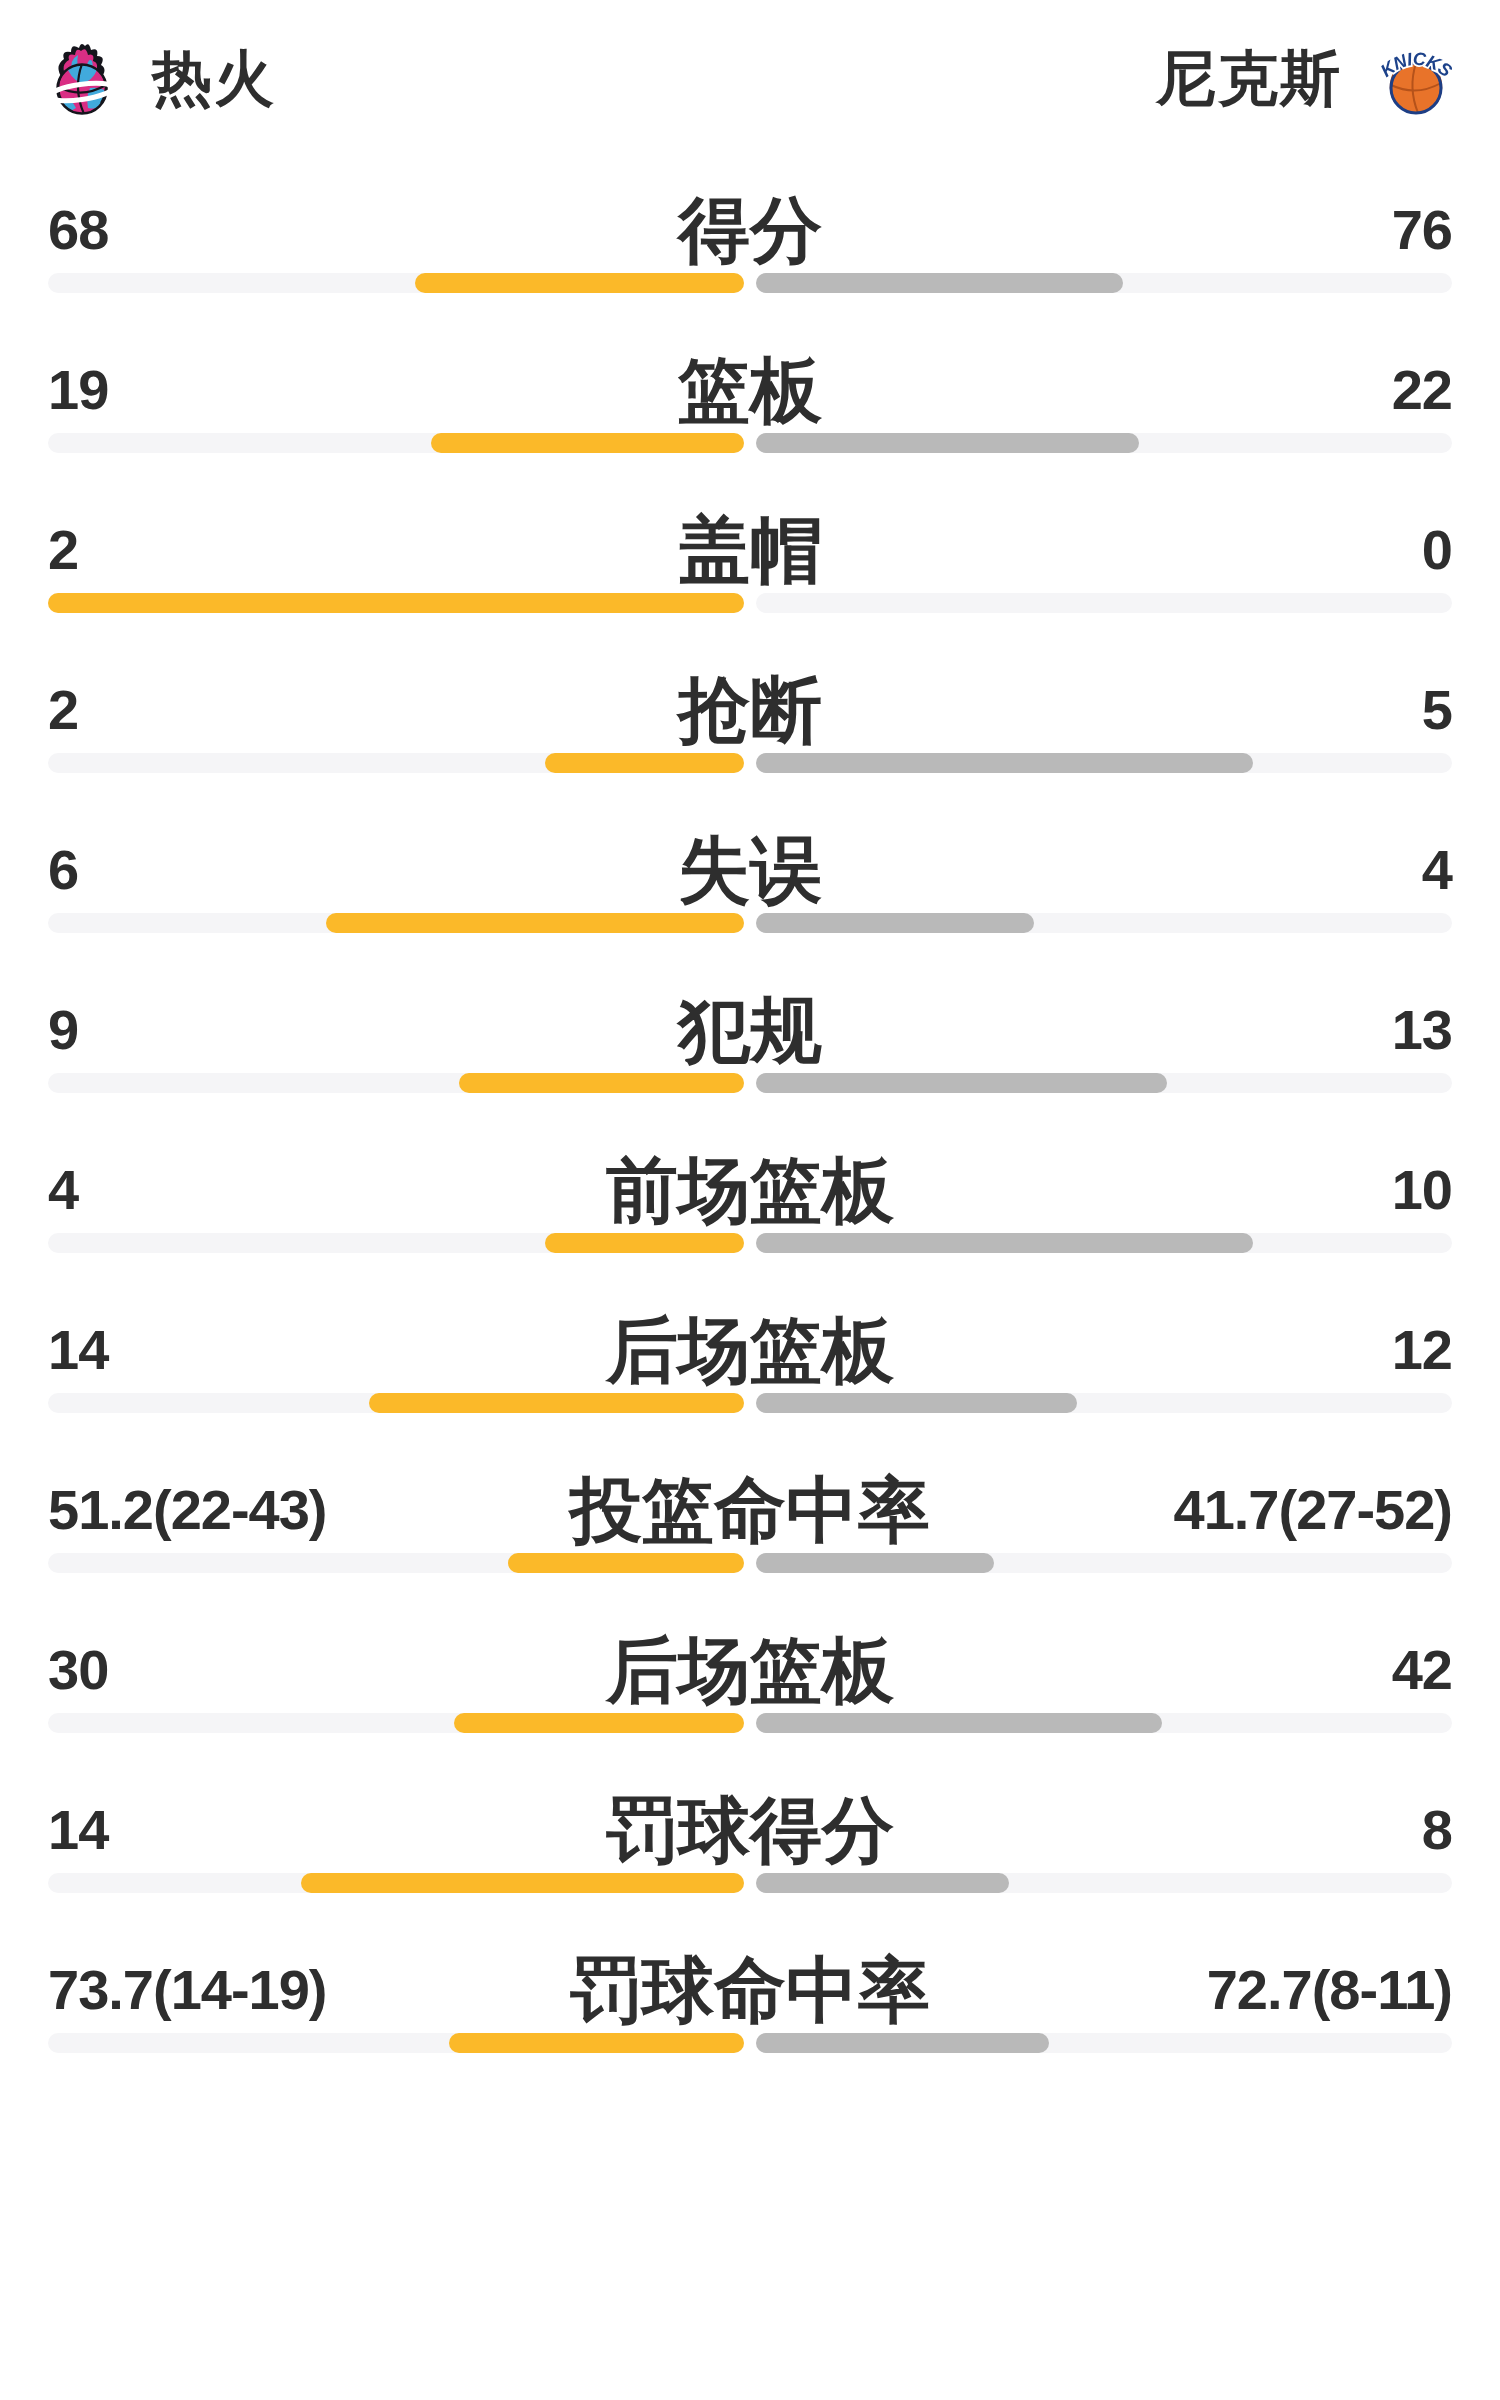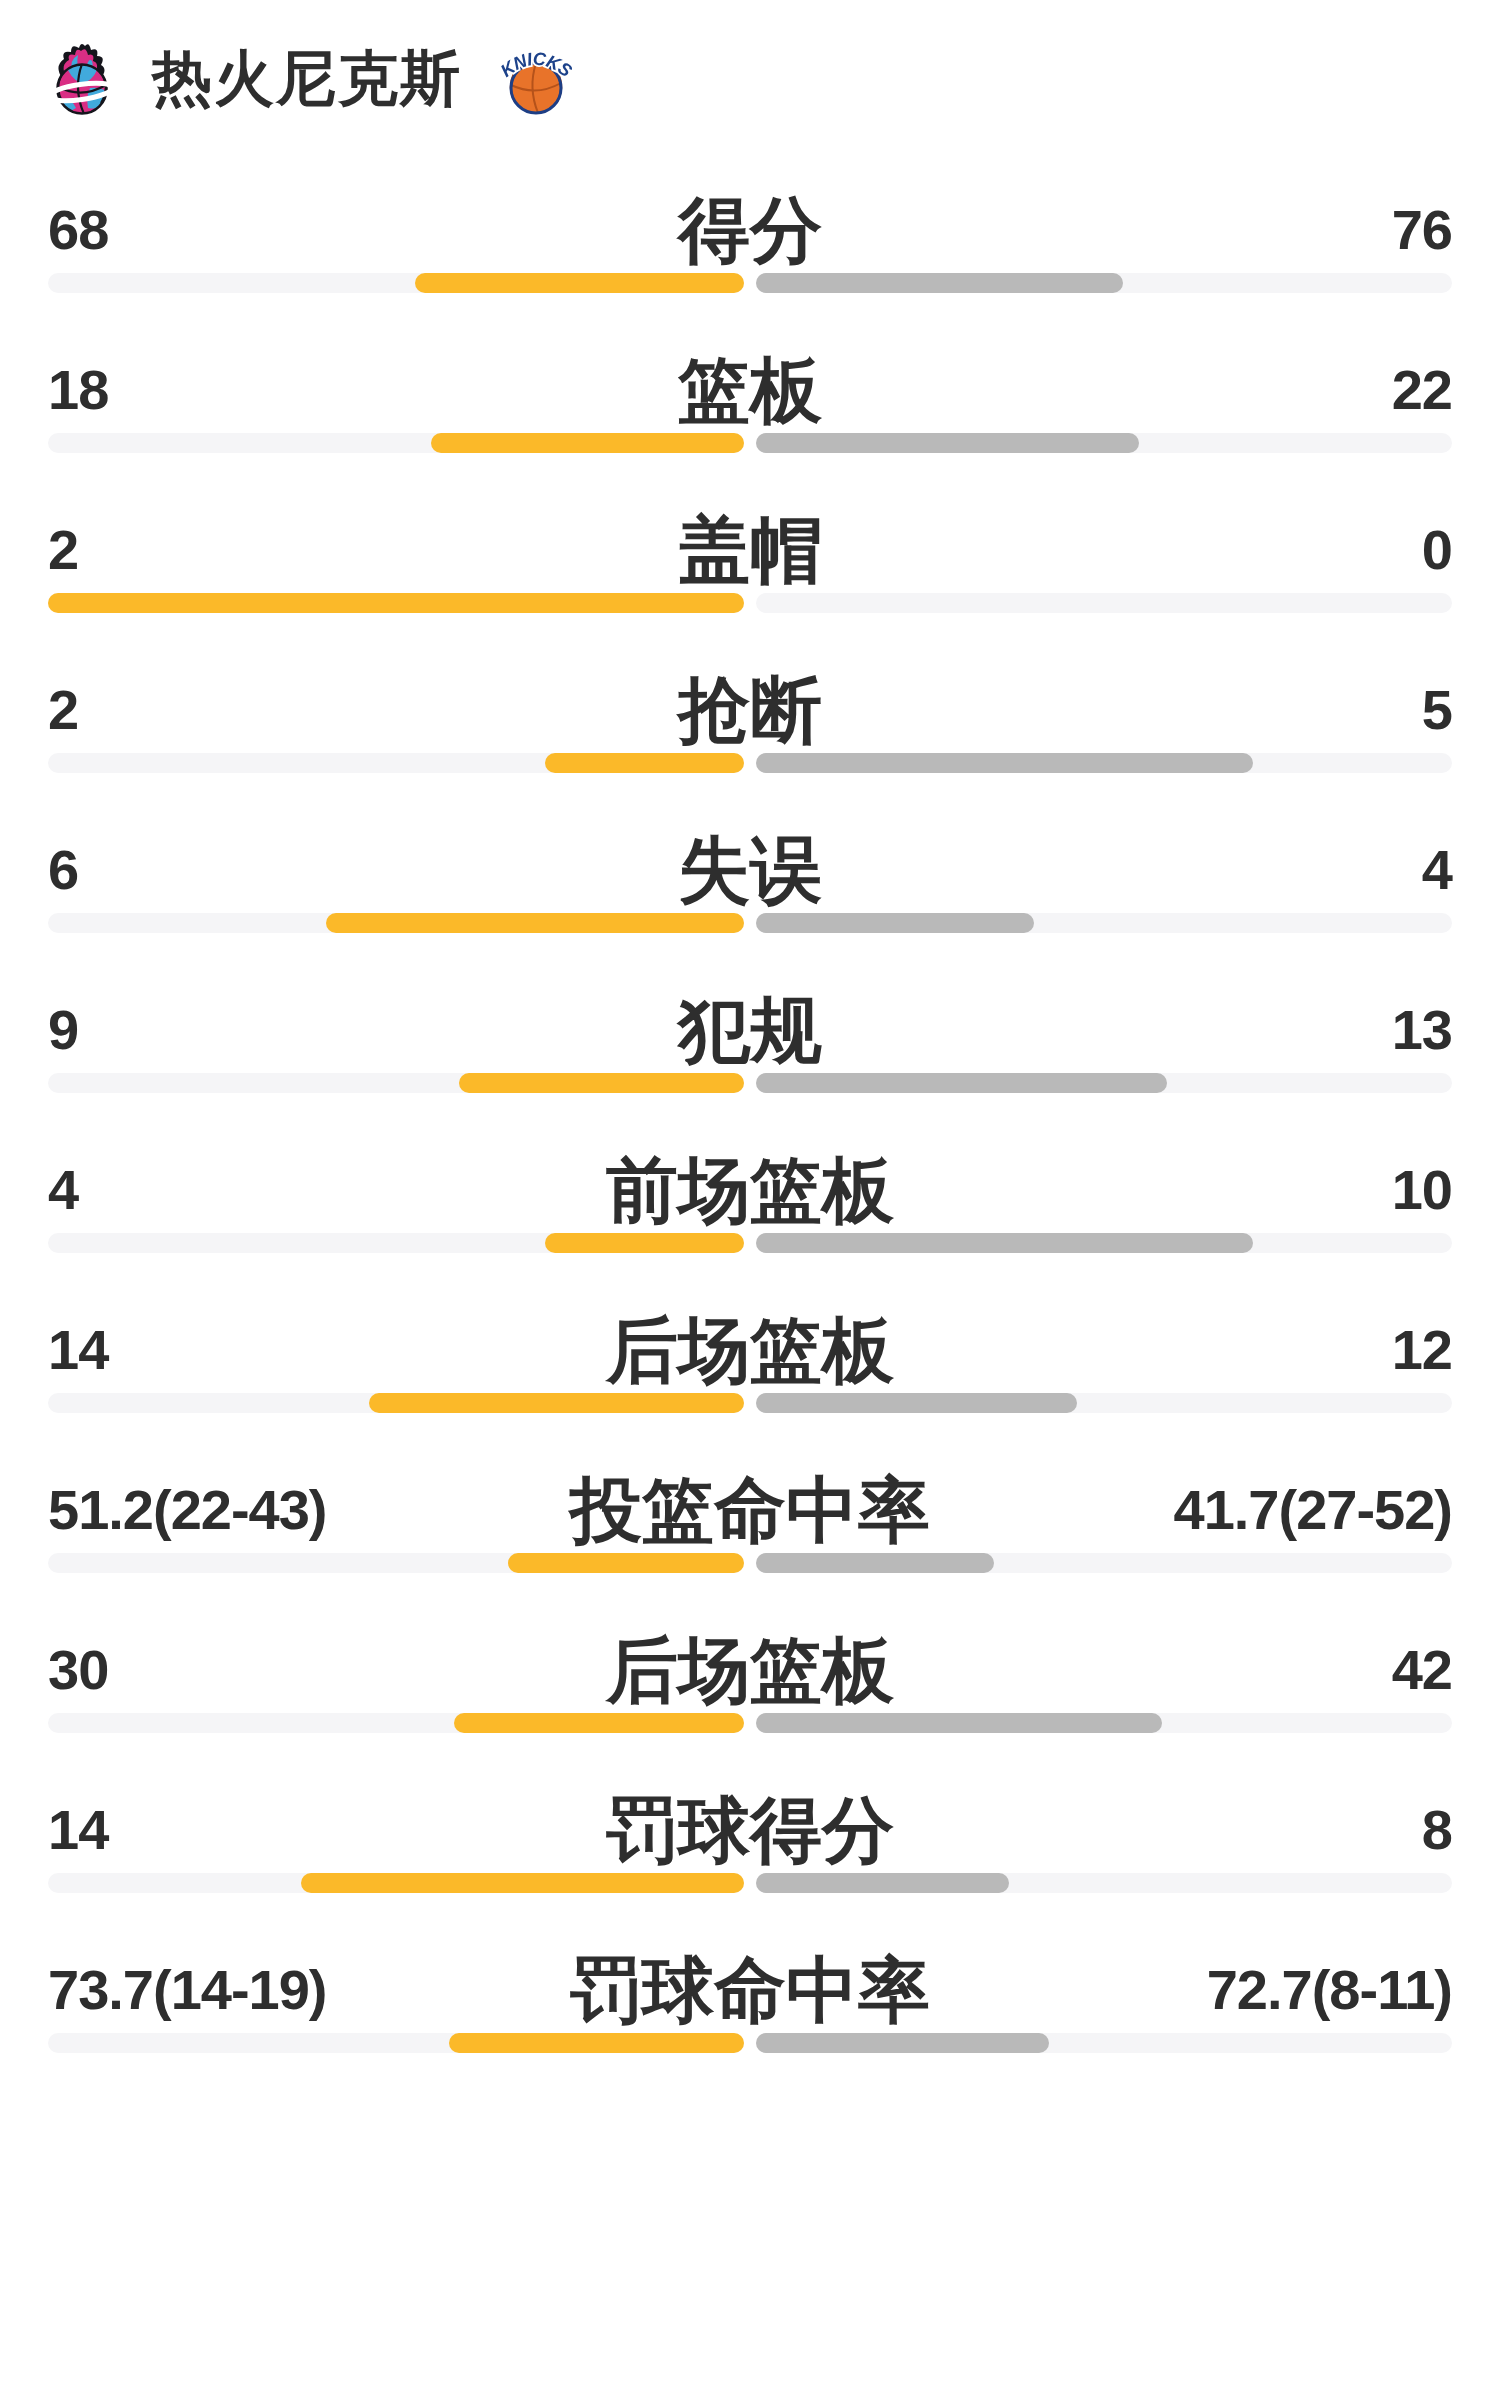--- a/index.html
+++ b/index.html
@@ -1,20 +1,20 @@
 <!DOCTYPE html>
 <html><head>
 <meta charset="utf-8">
 <style>
   * { margin:0; padding:0; box-sizing:border-box; }
   html,body { width:1500px; height:2400px; overflow:hidden; background:#ffffff; }
   body { font-family:"Liberation Sans", sans-serif; color:#2E2E2E; }
 
   .header {
-    display:flex; align-items:center;
+    display:flex; justify-content:space-between; align-items:center;
     margin:40px 48px 0; height:78px;
   }
   .team { display:flex; align-items:center; gap:38px; cursor:pointer; }
   .team-name { font-size:60px; font-weight:700; color:#2E2E2E; letter-spacing:2px; }
   .logo { display:block; }
 
   .rows { margin:82px 48px 0; }
   .stat-row { margin-bottom:67px; }
   .value-line { position:relative; height:60px; display:flex; justify-content:space-between; align-items:center; }
   .val { font-size:56px; font-weight:700; letter-spacing:-1px; line-height:60px; white-space:nowrap; }
@@ -93,21 +93,21 @@
           <div class="fill fill-left" style="width: 47.22%; background: rgb(251, 185, 41);"></div>
         </div>
         <div class="track">
           <div class="fill fill-right" style="width: 52.78%; background: rgb(185, 185, 185);"></div>
         </div>
       </div>
     </section>
 
     <section class="stat-row">
       <div class="value-line">
-        <span class="val val-left">18</span>
+        <span class="val val-left">19</span>
         <span class="stat-label">篮板</span>
         <span class="val val-right">22</span>
       </div>
       <div class="bars">
         <div class="track">
           <div class="fill fill-left" style="width: 45%; background: rgb(251, 185, 41);"></div>
         </div>
         <div class="track">
           <div class="fill fill-right" style="width: 55%; background: rgb(185, 185, 185);"></div>
         </div>

